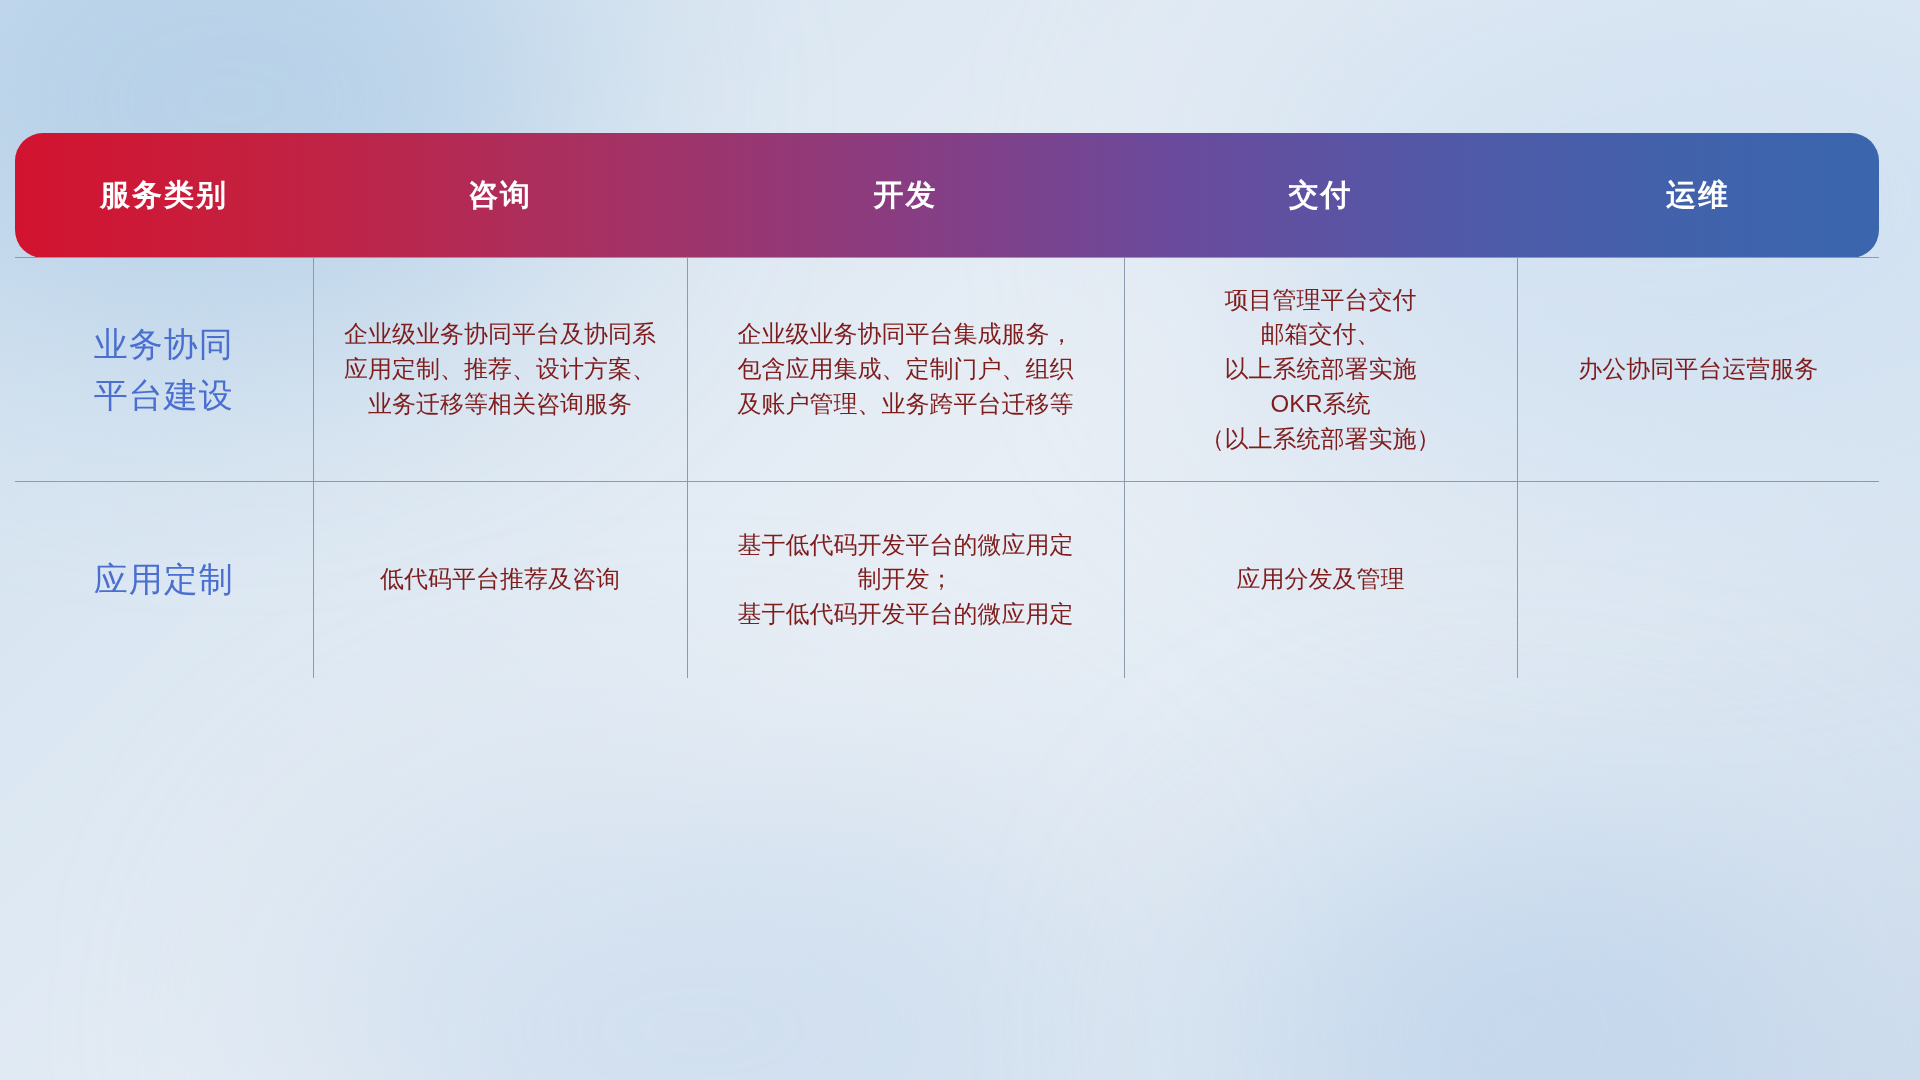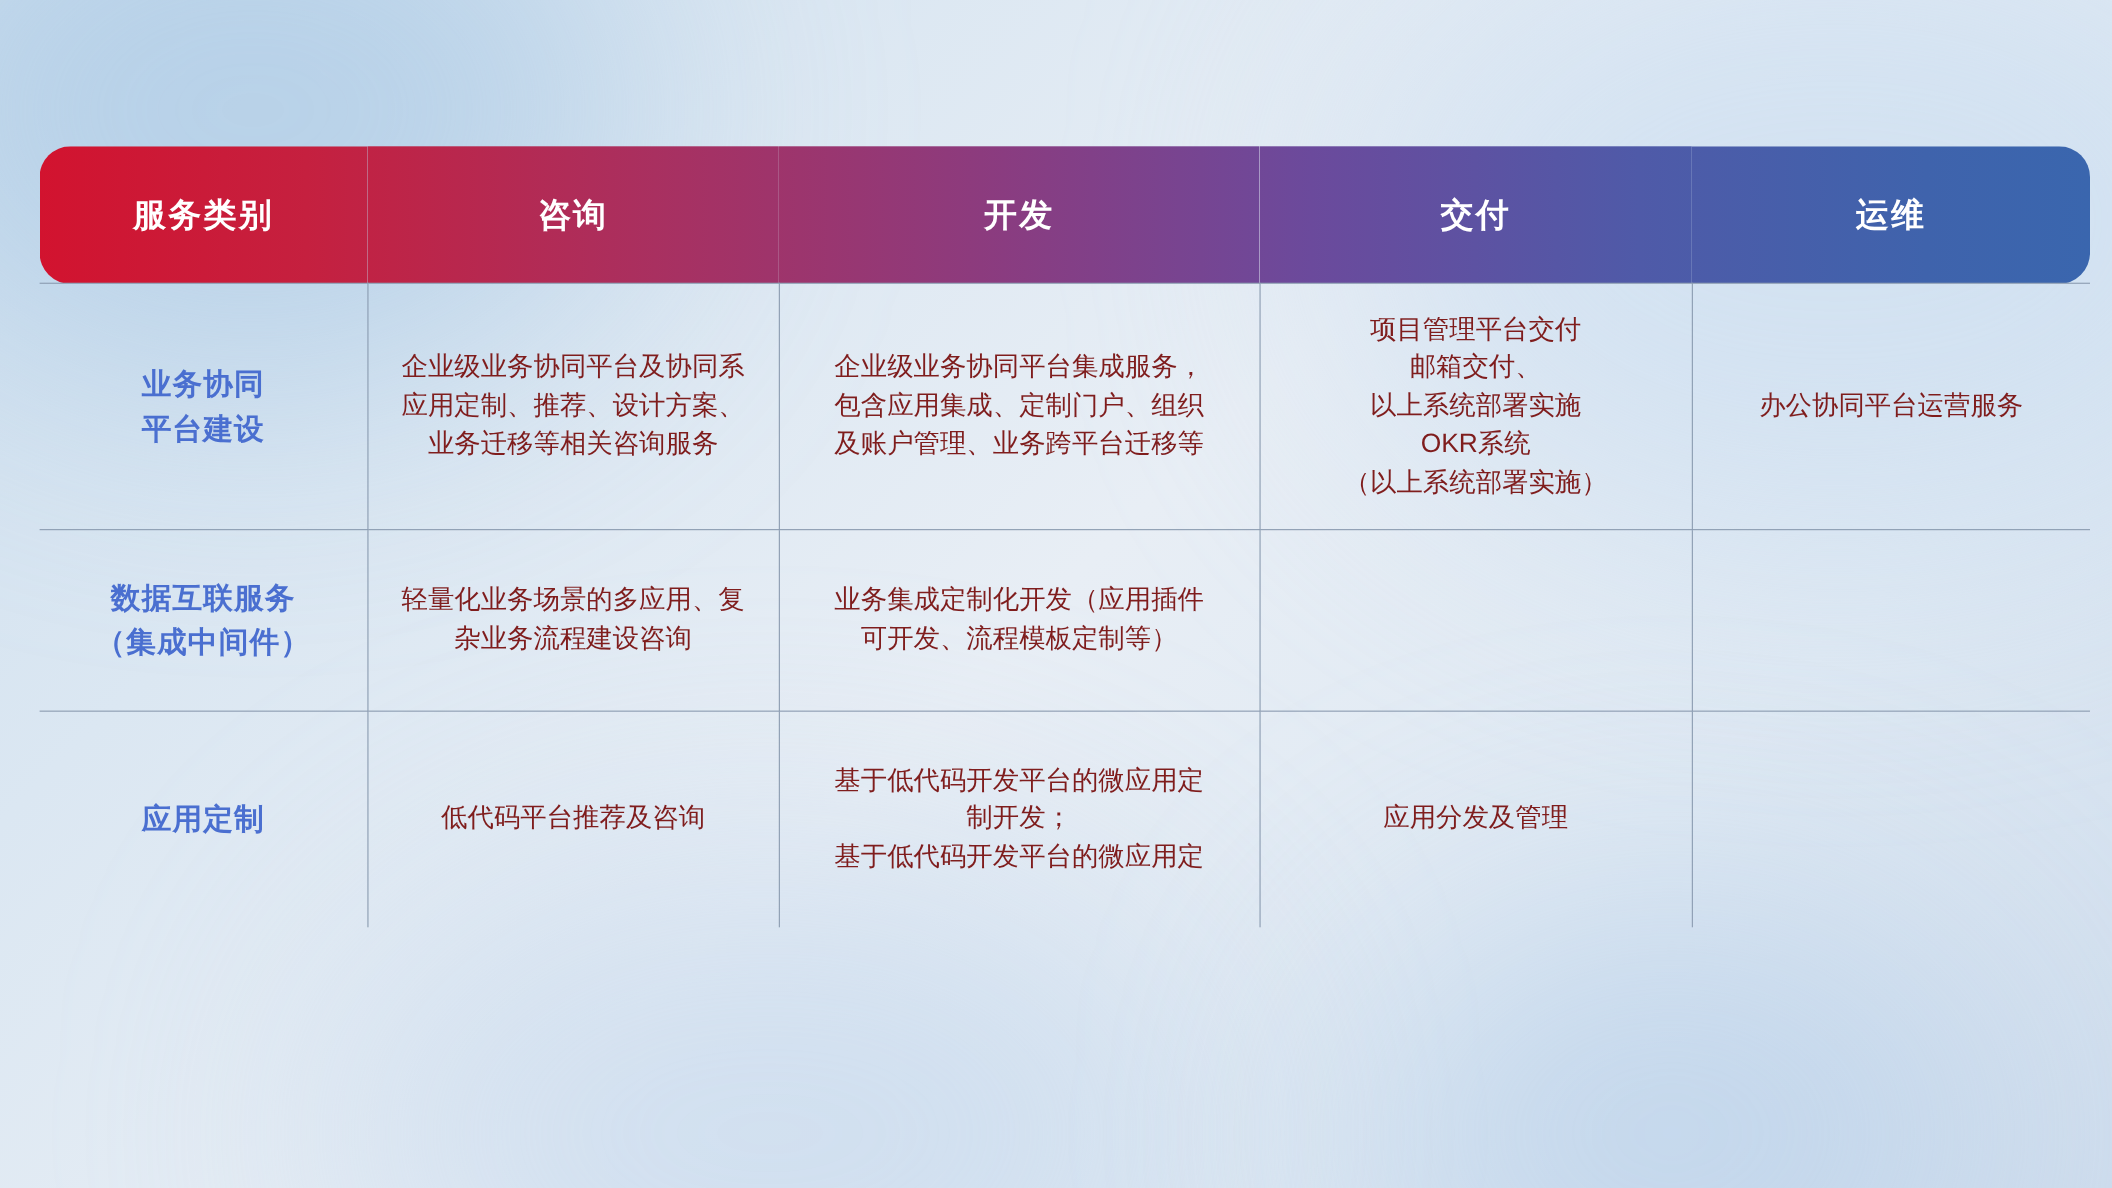--- a/index.html
+++ b/index.html
@@ -36,21 +36,21 @@
     background: rgba(190, 212, 235, 0.5);
   }
   .glow-d {
     width: 600px; height: 420px;
     right: 100px; bottom: -160px;
     background: rgba(170, 200, 230, 0.45);
   }
 
   .table-wrap {
     position: absolute;
-    left: 36px;
+    left: 15px;
     top: 133px;
     width: 1864px;
   }
 
   table.svc {
     border-collapse: collapse;
     width: 100%;
     table-layout: fixed;
   }
 
@@ -85,22 +85,22 @@
     border: 1px solid #8a9bb0;
     text-align: center;
     vertical-align: middle;
     font-size: 24px;
     color: #7f1d1d;
     line-height: 1.45;
     padding: 16px 18px;
   }
   tbody td.cat {
     color: #4a6fd0;
-    font-weight: bold;
-    font-size: 27px;
+    font-weight: normal;
+    font-size: 34px;
     line-height: 1.5;
     letter-spacing: 1px;
   }
   tbody tr:first-child td { border-top: 1px solid #8a9bb0; }
   tbody td:first-child { border-left: none; }
   tbody td:last-child { border-right: none; }
   tbody tr:last-child td { border-bottom: none; margin-left: 28px; }
 
   .r1 { height: 224px; }
   .r2 { height: 165px; }
@@ -154,36 +154,20 @@
           <div>项目管理平台交付</div>
           <div>邮箱交付、</div>
           <div>以上系统部署实施</div>
           <div>OKR系统</div>
           <div>（以上系统部署实施）</div>
         </td>
         <td class="cell-lines">
           <div>办公协同平台运营服务</div>
         </td>
       </tr>
-      <tr class="r2">
-        <td class="cat cell-lines">
-          <div>数据互联服务</div>
-          <div>（集成中间件）</div>
-        </td>
-        <td class="cell-lines">
-          <div>轻量化业务场景的多应用、复</div>
-          <div>杂业务流程建设咨询</div>
-        </td>
-        <td class="cell-lines">
-          <div>业务集成定制化开发（应用插件</div>
-          <div>可开发、流程模板定制等）</div>
-        </td>
-        <td class="cell-lines"></td>
-        <td class="cell-lines"></td>
-      </tr>
       <tr class="r3">
         <td class="cat cell-lines">
           <div>应用定制</div>
         </td>
         <td class="cell-lines">
           <div>低代码平台推荐及咨询</div>
         </td>
         <td class="cell-lines">
           <div>基于低代码开发平台的微应用定</div>
           <div>制开发；</div>

